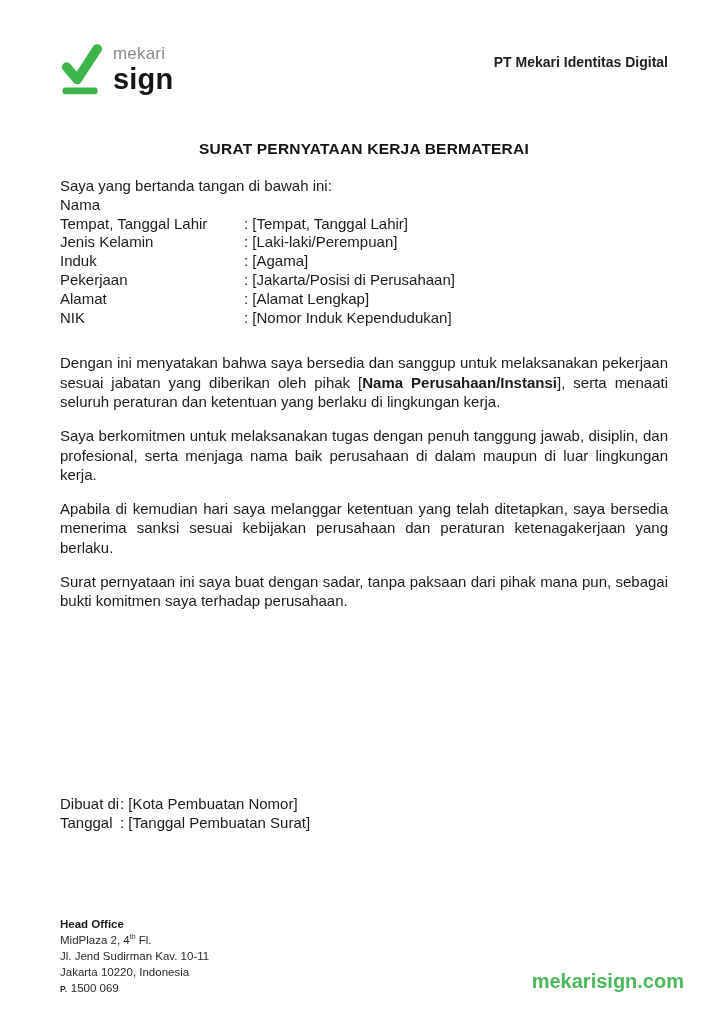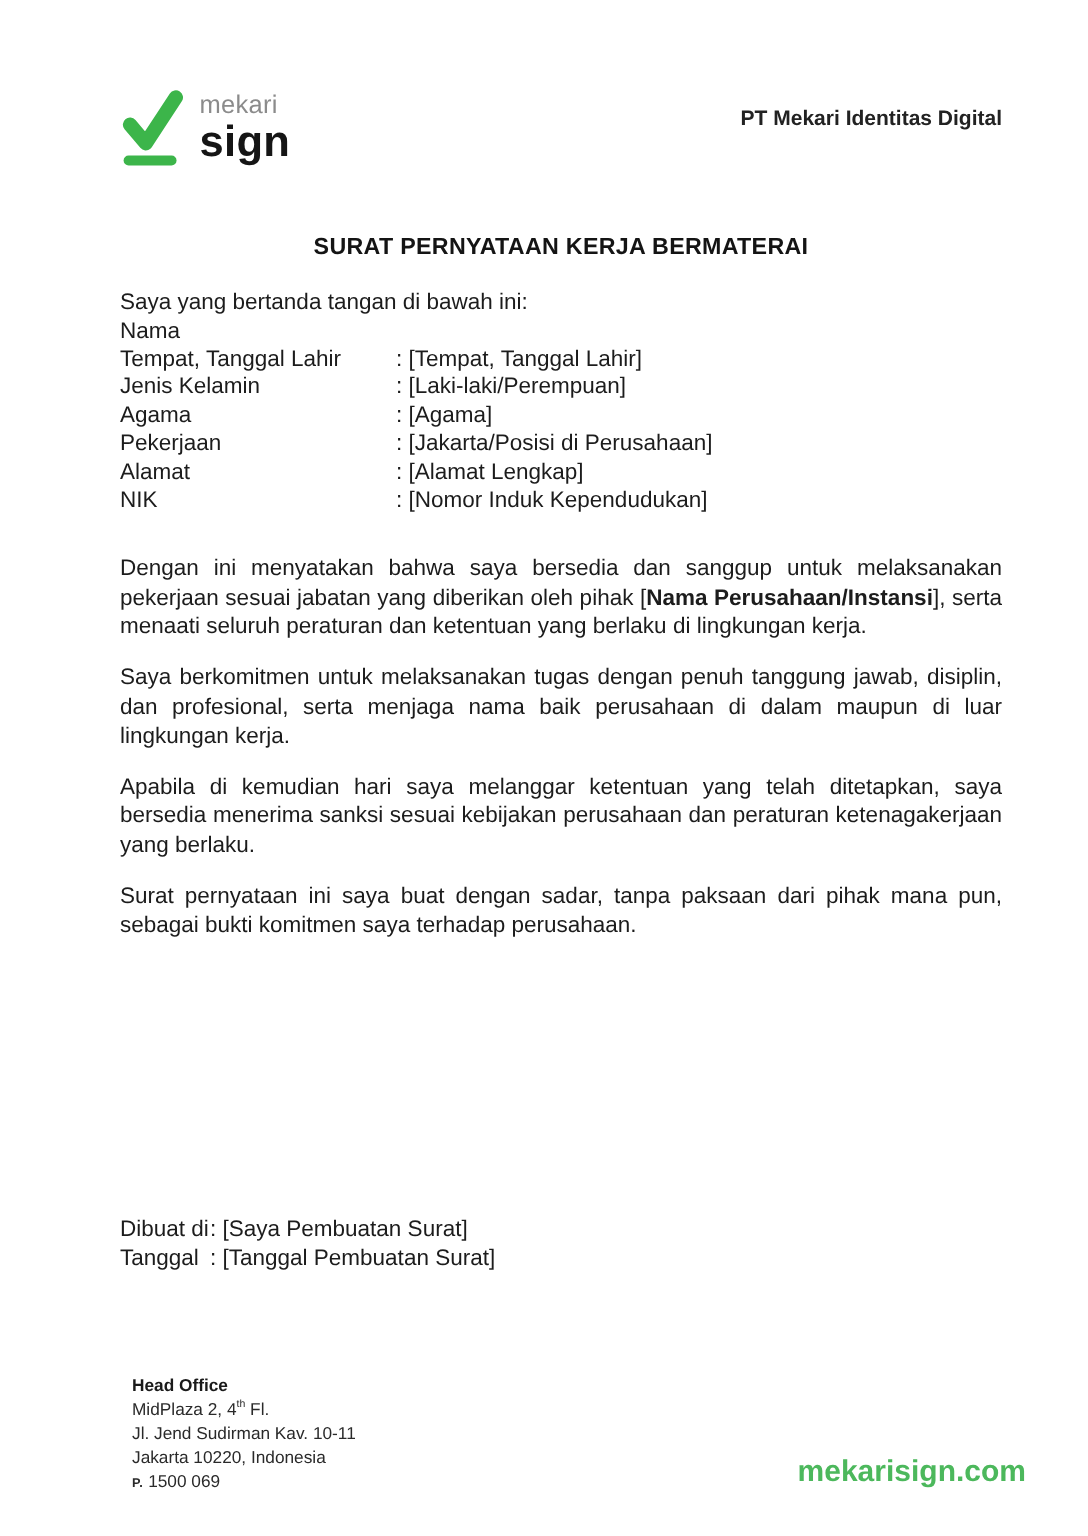--- a/index.html
+++ b/index.html
@@ -9,22 +9,21 @@
     color: #1c1c1c;
   }
   .page {
     position: relative;
     width: 725px;
     height: 1024px;
     background: #ffffff;
     overflow: hidden;
   }
   .content {
-    padding: 16px 57px 0 60px;
-    margin-left: 20px;
+    padding: 0 57px 0 60px;
   }
 
   
   .header {
     display: flex;
     justify-content: space-between;
     align-items: flex-start;
     padding-top: 42px;
   }
   .logo {
@@ -101,21 +100,20 @@
   .closing-value { flex: 1; }
 
   
   .footer-address {
     position: absolute;
     left: 60px;
     top: 916px;
     font-size: 11.5px;
     line-height: 16px;
     color: #2a2a2a;
-    margin-left: 28px;
   }
   .footer-address .office-title { font-weight: bold; color: #1a1a1a; }
   .footer-address sup { font-size: 7px; vertical-align: super; line-height: 0; }
   .phone-prefix { font-size: 8.5px; font-weight: bold; letter-spacing: 0.3px; }
   .footer-site {
     position: absolute;
     right: 41px;
     top: 970px;
     font-size: 20px;
     font-weight: bold;
@@ -154,21 +152,21 @@
     </div>
     <div class="field-row">
       <span class="field-label">Tempat, Tanggal Lahir</span>
       <span class="field-value">: [Tempat, Tanggal Lahir]</span>
     </div>
     <div class="field-row">
       <span class="field-label">Jenis Kelamin</span>
       <span class="field-value">: [Laki-laki/Perempuan]</span>
     </div>
     <div class="field-row">
-      <span class="field-label">Agama</span>
+      <span class="field-label">Induk</span>
       <span class="field-value">: [Agama]</span>
     </div>
     <div class="field-row">
       <span class="field-label">Pekerjaan</span>
       <span class="field-value">: [Jakarta/Posisi di Perusahaan]</span>
     </div>
     <div class="field-row">
       <span class="field-label">Alamat</span>
       <span class="field-value">: [Alamat Lengkap]</span>
     </div>
@@ -181,21 +179,21 @@
 
     <p class="para">Saya berkomitmen untuk melaksanakan tugas dengan penuh tanggung jawab, disiplin, dan profesional, serta menjaga nama baik perusahaan di dalam maupun di luar lingkungan kerja.</p>
 
     <p class="para">Apabila di kemudian hari saya melanggar ketentuan yang telah ditetapkan, saya bersedia menerima sanksi sesuai kebijakan perusahaan dan peraturan ketenagakerjaan yang berlaku.</p>
 
     <p class="para">Surat pernyataan ini saya buat dengan sadar, tanpa paksaan dari pihak mana pun, sebagai bukti komitmen saya terhadap perusahaan.</p>
 
     <div class="closing">
       <div class="closing-row">
         <span class="closing-label">Dibuat di</span>
-        <span class="closing-value">: [Saya Pembuatan Surat]</span>
+        <span class="closing-value">: [Kota Pembuatan Nomor]</span>
       </div>
       <div class="closing-row">
         <span class="closing-label">Tanggal</span>
         <span class="closing-value">: [Tanggal Pembuatan Surat]</span>
       </div>
     </div>
 
   </div>
 
   <div class="footer-address">

